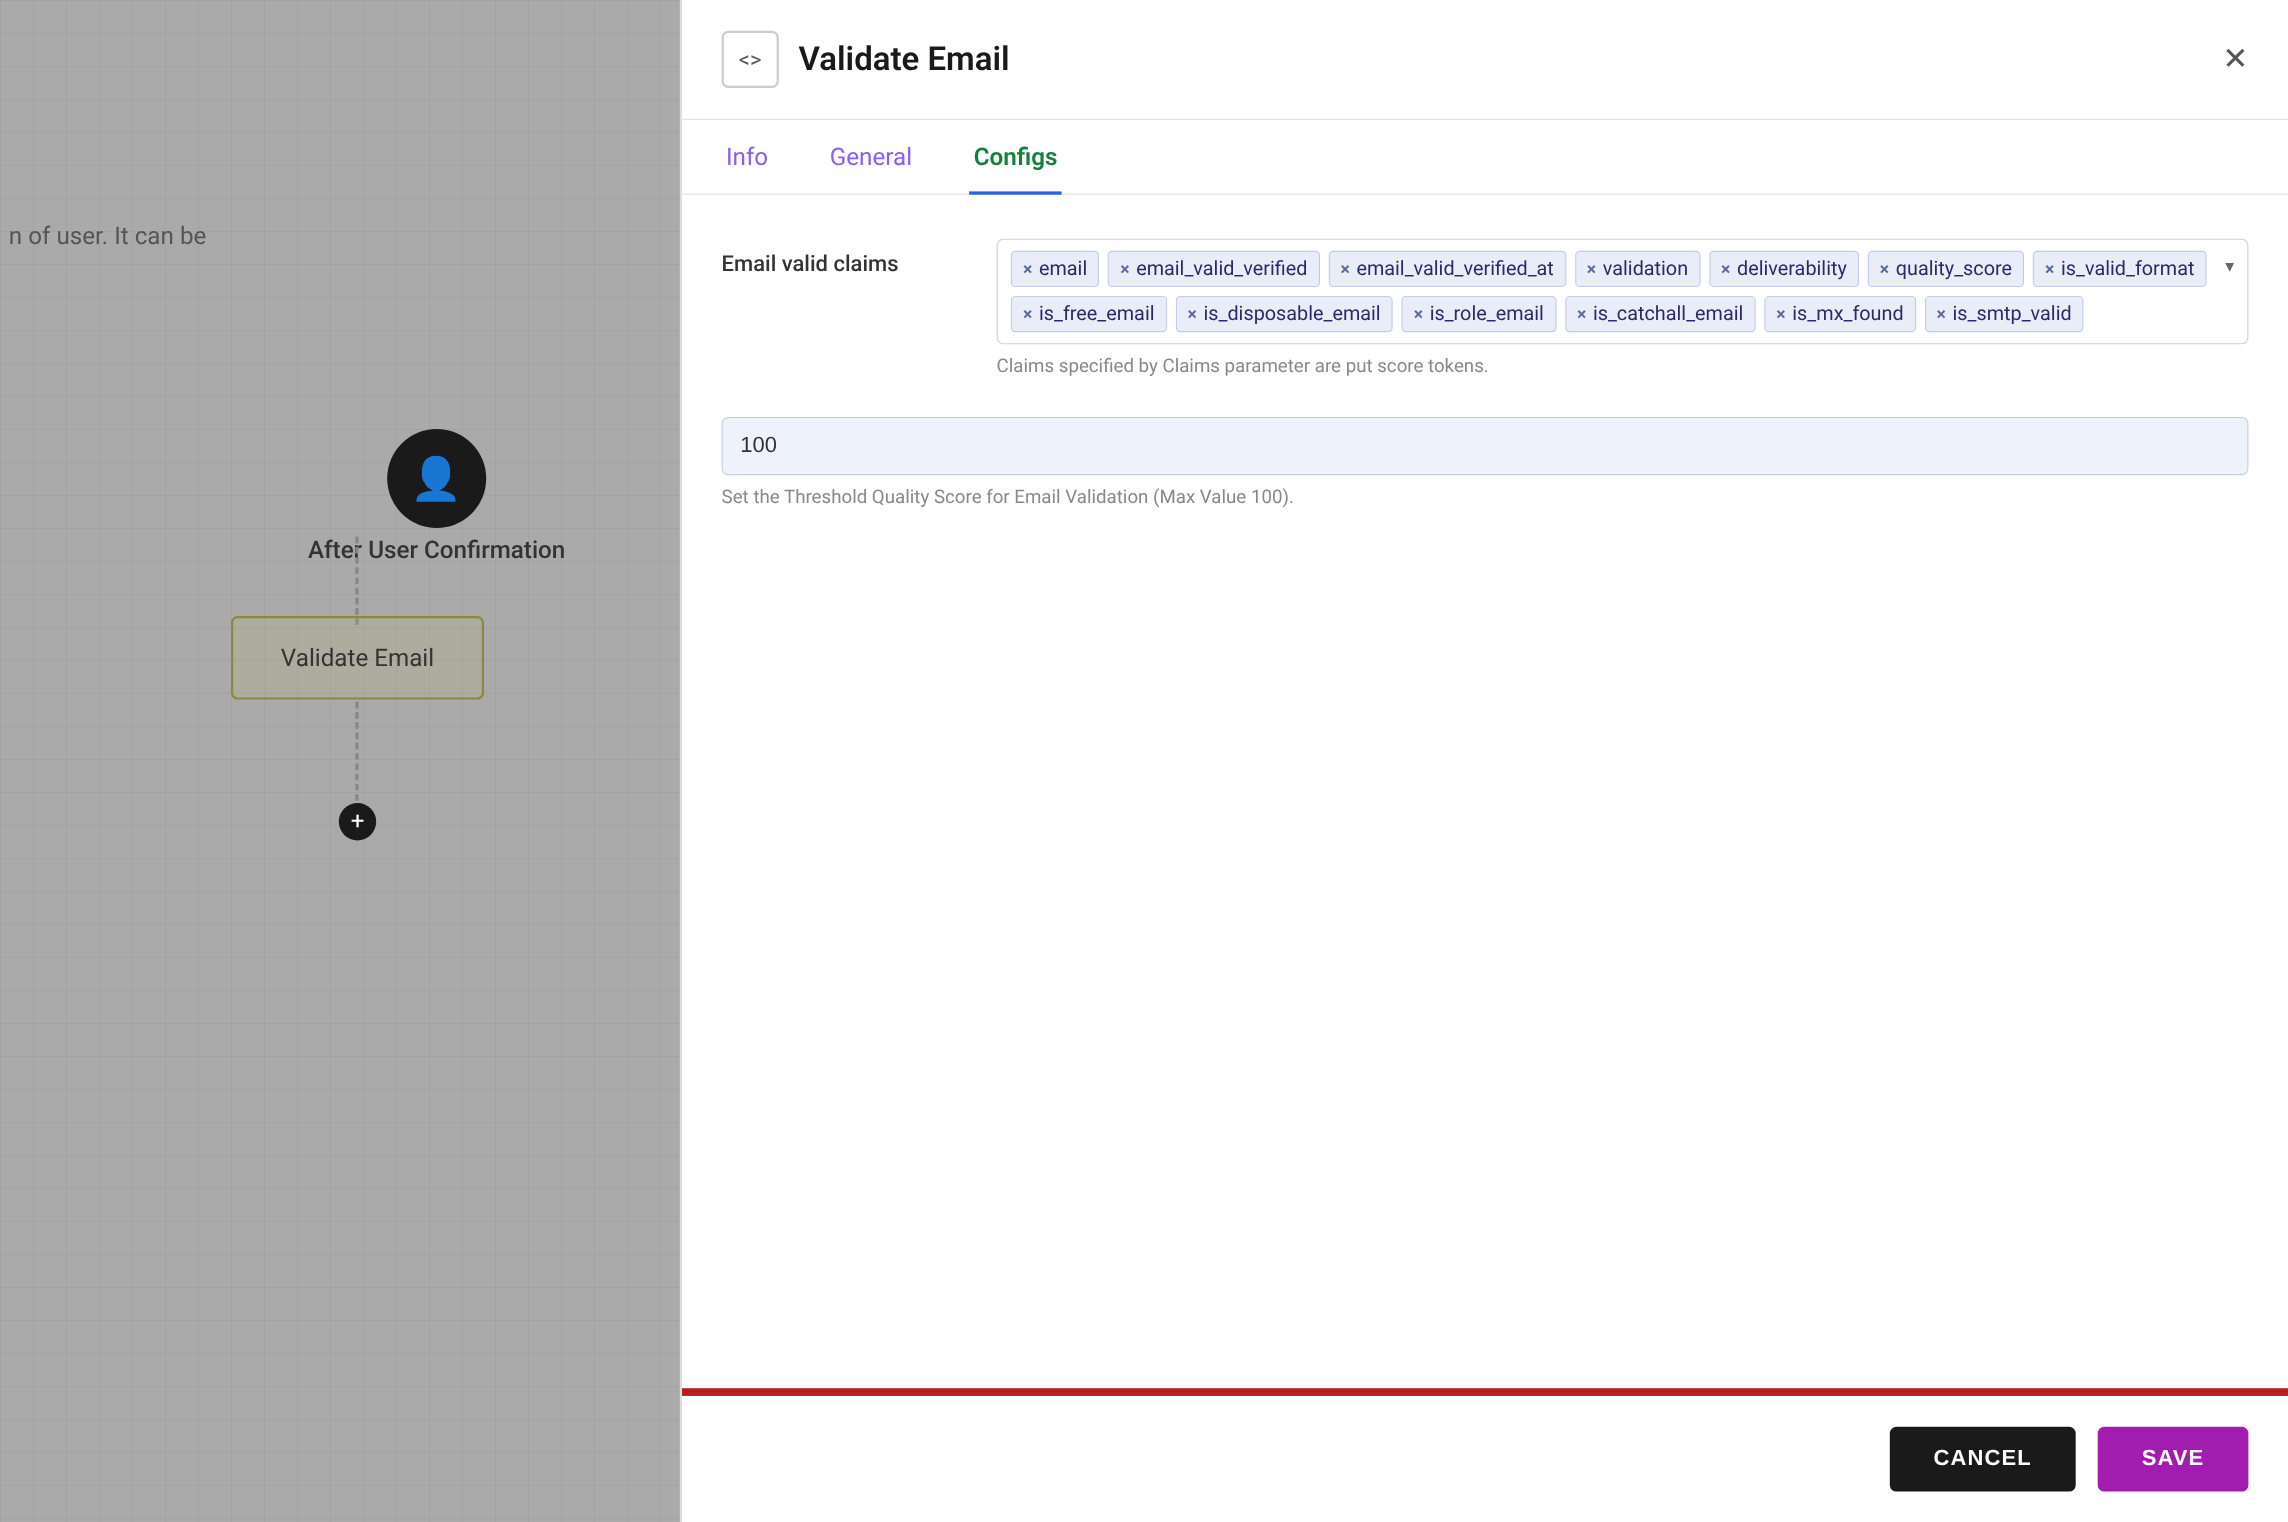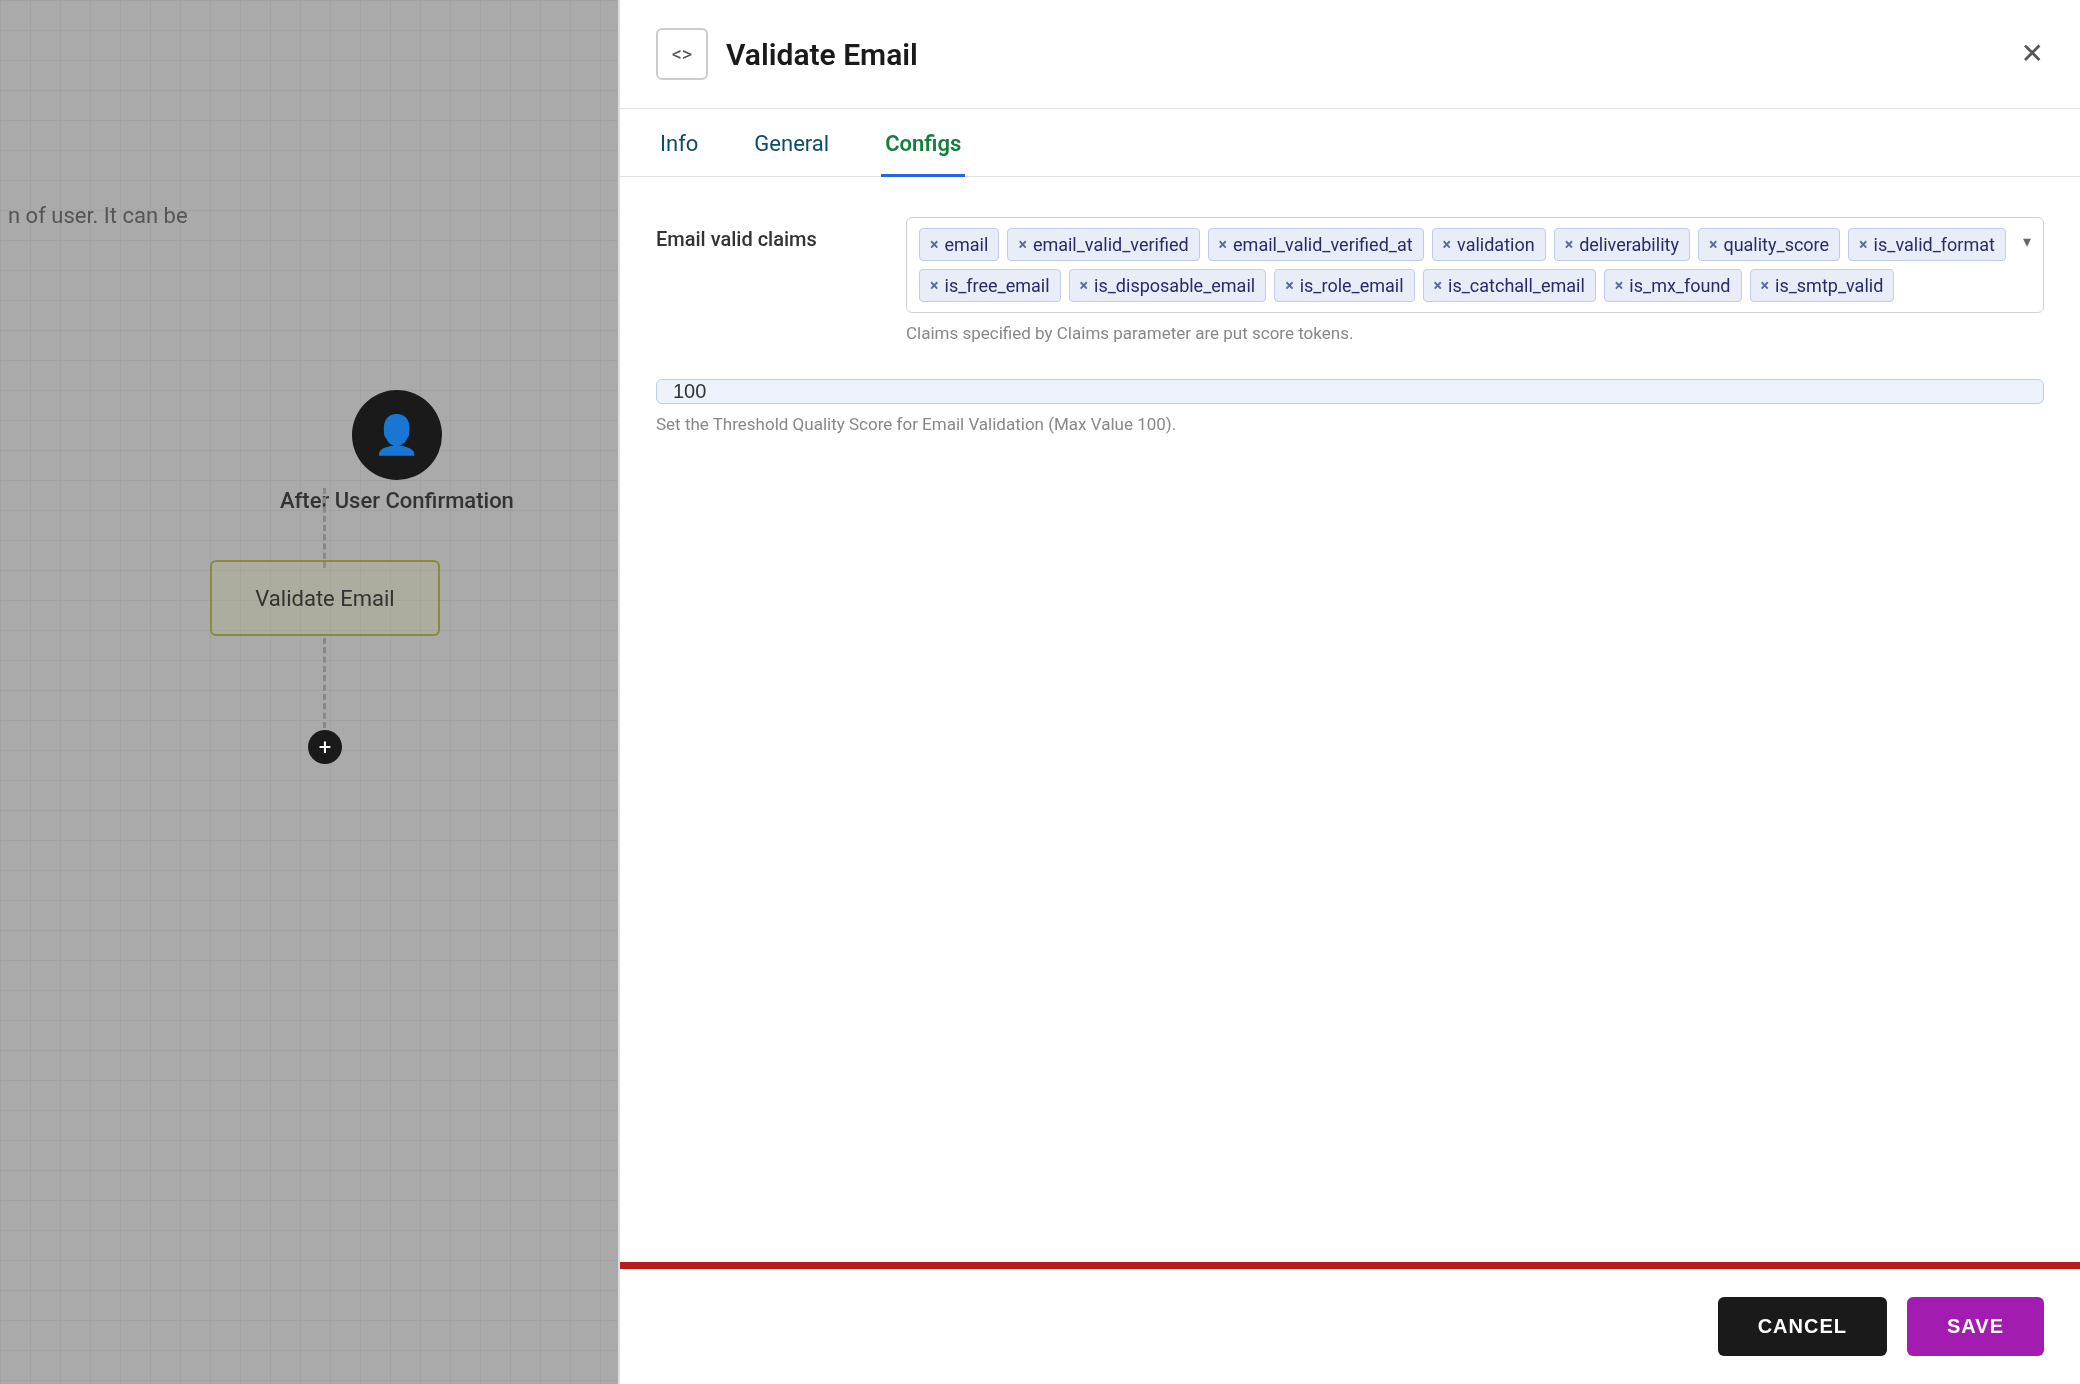--- a/index.html
+++ b/index.html
@@ -208,21 +208,21 @@
     .panel-tabs {
       display: flex;
       padding: 0 36px;
       border-bottom: 1px solid #e0e0e0;
       gap: 48px;
     }
 
     .tab {
       padding: 22px 4px 18px;
       font-size: 22px;
-      color: #0c4a6e;
+      color: #8b5cf6;
       cursor: pointer;
       border-bottom: 3px solid transparent;
       margin-bottom: -1px;
     }
 
     .tab.active {
       color: #15803d;
       font-weight: 600;
       border-bottom: 3px solid #2563eb;
     }
@@ -301,21 +301,21 @@
       font-size: 17px;
       color: #888;
       margin-top: 10px;
     }
 
     
     .text-input {
       width: 100%;
       border: 1px solid #c0cce8;
       border-radius: 6px;
-      padding: 0 16px;
+      padding: 14px 16px;
       font-size: 20px;
       color: #333;
       background: #eef2fa;
       outline: none;
     }
 
     .required-star {
       color: #e53e3e;
     }
 

